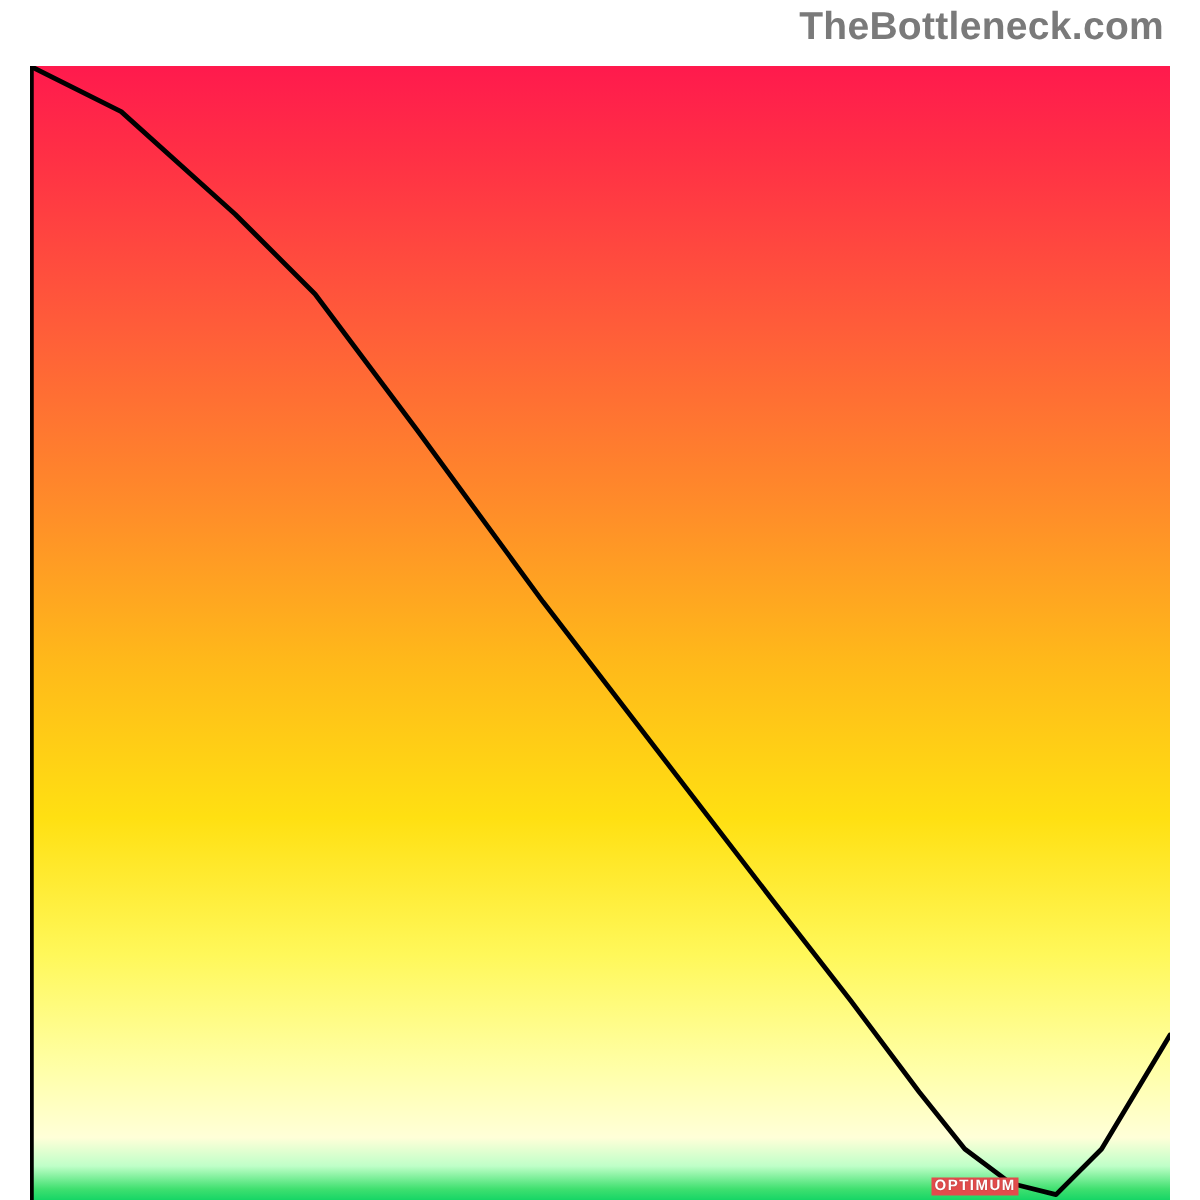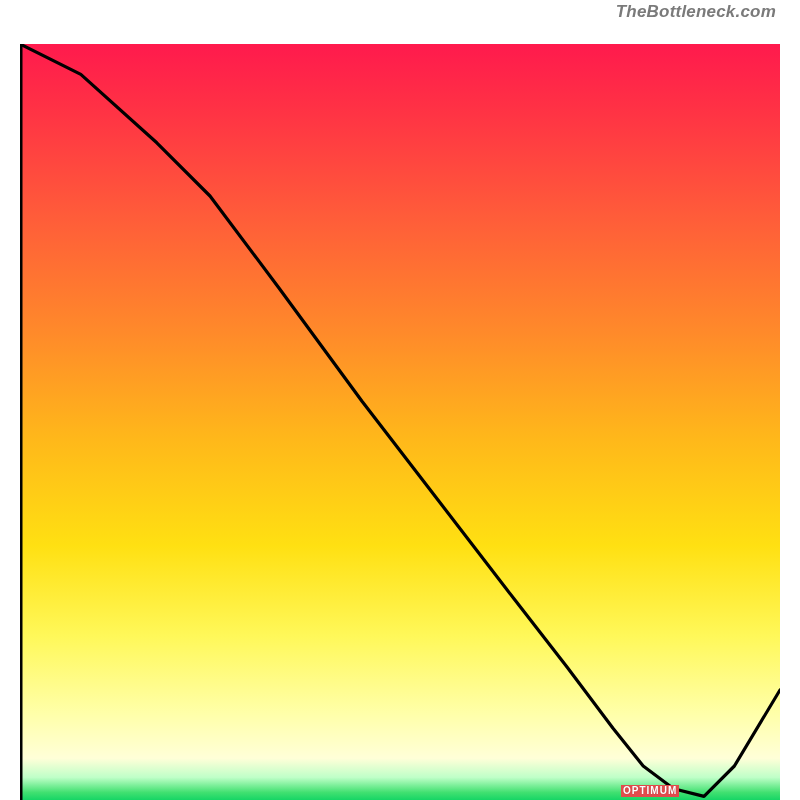--- a/index.html
+++ b/index.html
@@ -13,25 +13,24 @@
   }
   .chart-container {
     position: relative;
     width: 800px;
     height: 800px;
   }
   .watermark {
     position: absolute;
     top: 2px;
     right: 24px;
-    font-size: 17px;
+    font-size: 26px;
     font-weight: 600;
     color: #7a7a7a;
     letter-spacing: 0.2px;
-    font-style: italic;
   }
   .plot-area {
     position: absolute;
     left: 20px;
     top: 28px;
     width: 760px;
     height: 760px;
     margin-top: 16px;
   }
   .gradient-bg {

